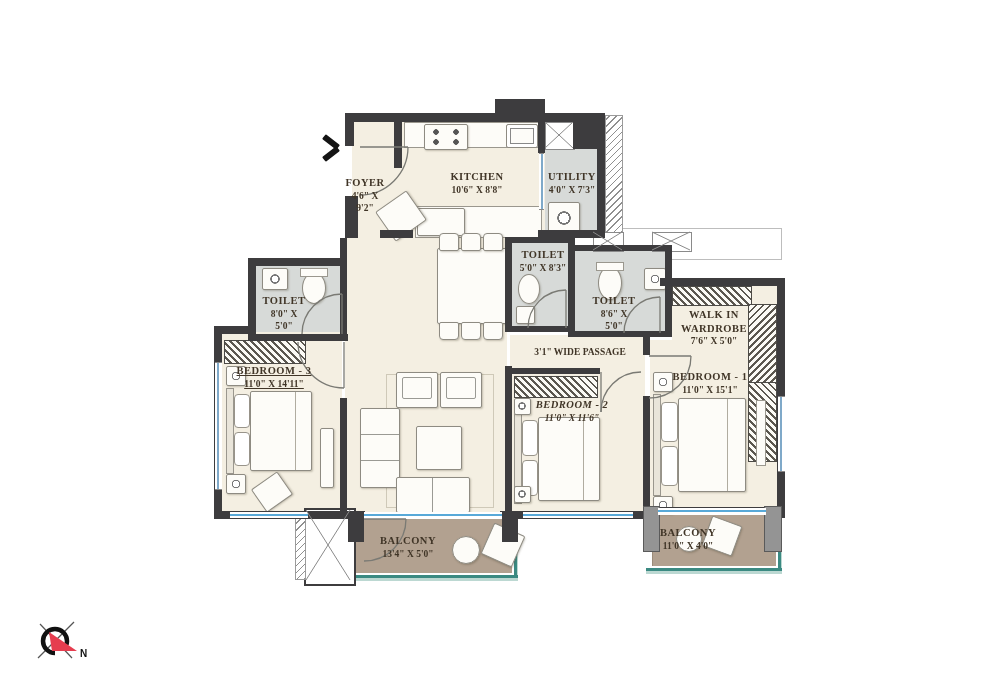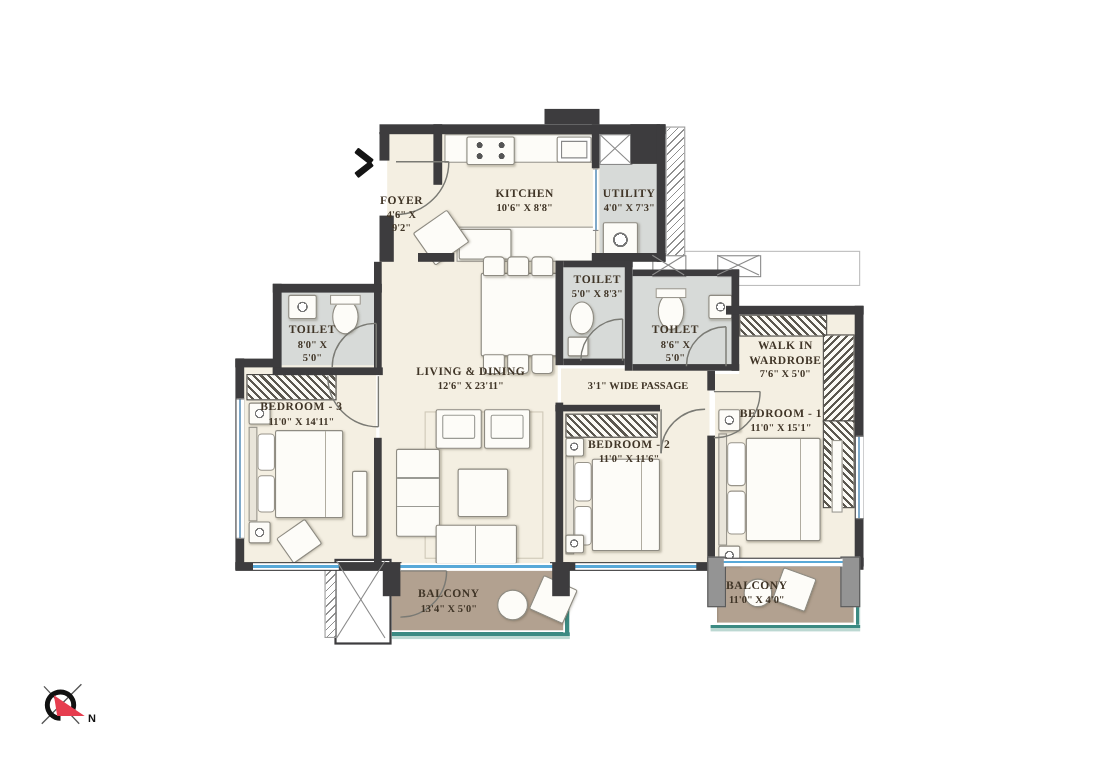--- a/index.html
+++ b/index.html
@@ -264,32 +264,28 @@
     <span class="rdims">8'6" X 5'0"</span>
   </div>
   <div class="rlabel" style="left:284px;top:294px;width:46px;">
     <span class="rname">TOILET</span>
     <span class="rdims">8'0" X 5'0"</span>
   </div>
   <div class="rlabel" style="left:714px;top:308px;width:70px;">
     <span class="rname">WALK IN WARDROBE</span>
     <span class="rdims">7'6" X 5'0"</span>
   </div>
-  <div class="rlabel" style="left:428px;top:332px;width:110px;">
-    <span class="rname">LIVING &amp; DINING</span>
-    <span class="rdims">12'6" X 23'11"</span>
-  </div>
   <div class="rlabel" style="left:580px;top:346px;width:120px;">
     <span class="rdims">3'1" WIDE PASSAGE</span>
   </div>
-  <div class="rlabel" style="left:274px;top:364px;width:100px;">
+  <div class="rlabel" style="left:274px;top:364px;width:100px;text-decoration:underline;">
     <span class="rname">BEDROOM - 3</span>
     <span class="rdims">11'0" X 14'11"</span>
   </div>
-  <div class="rlabel" style="left:572px;top:398px;width:100px;">
+  <div class="rlabel" style="left:572px;top:398px;width:100px;font-style:italic;">
     <span class="rname">BEDROOM - 2</span>
     <span class="rdims">11'0" X 11'6"</span>
   </div>
   <div class="rlabel" style="left:710px;top:370px;width:100px;">
     <span class="rname">BEDROOM - 1</span>
     <span class="rdims">11'0" X 15'1"</span>
   </div>
   <div class="rlabel" style="left:408px;top:534px;width:90px;">
     <span class="rname">BALCONY</span>
     <span class="rdims">13'4" X 5'0"</span>

